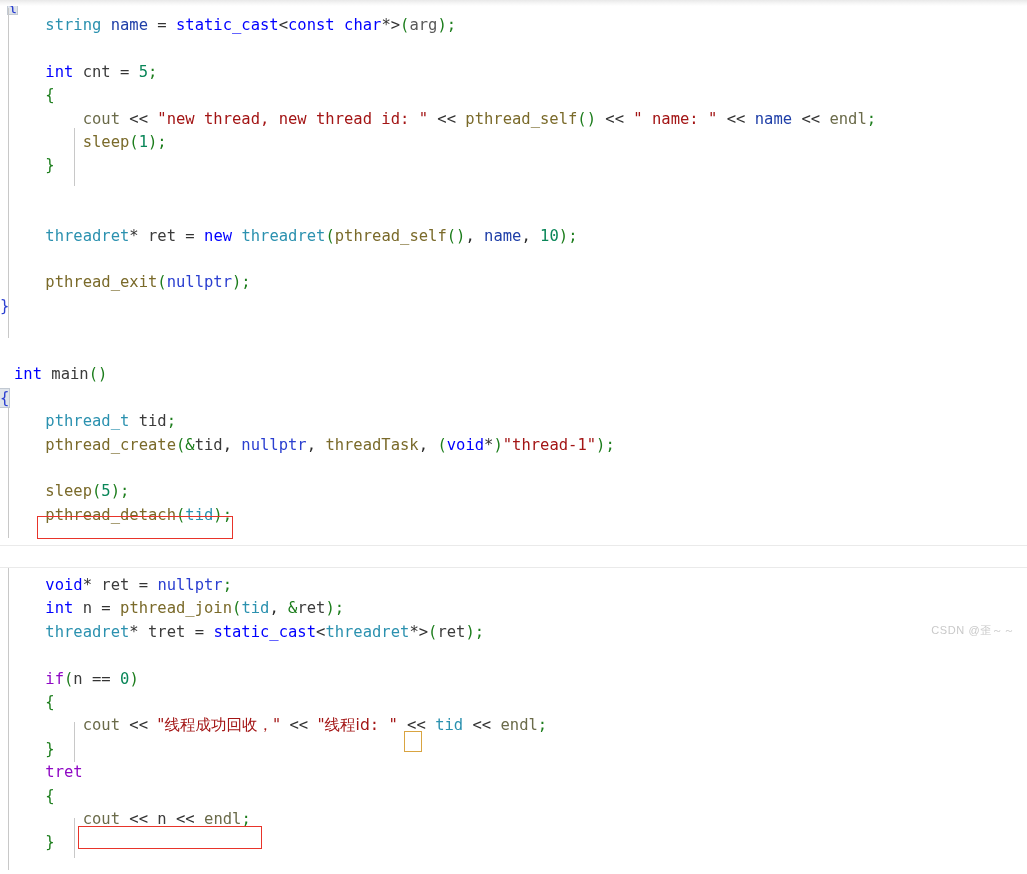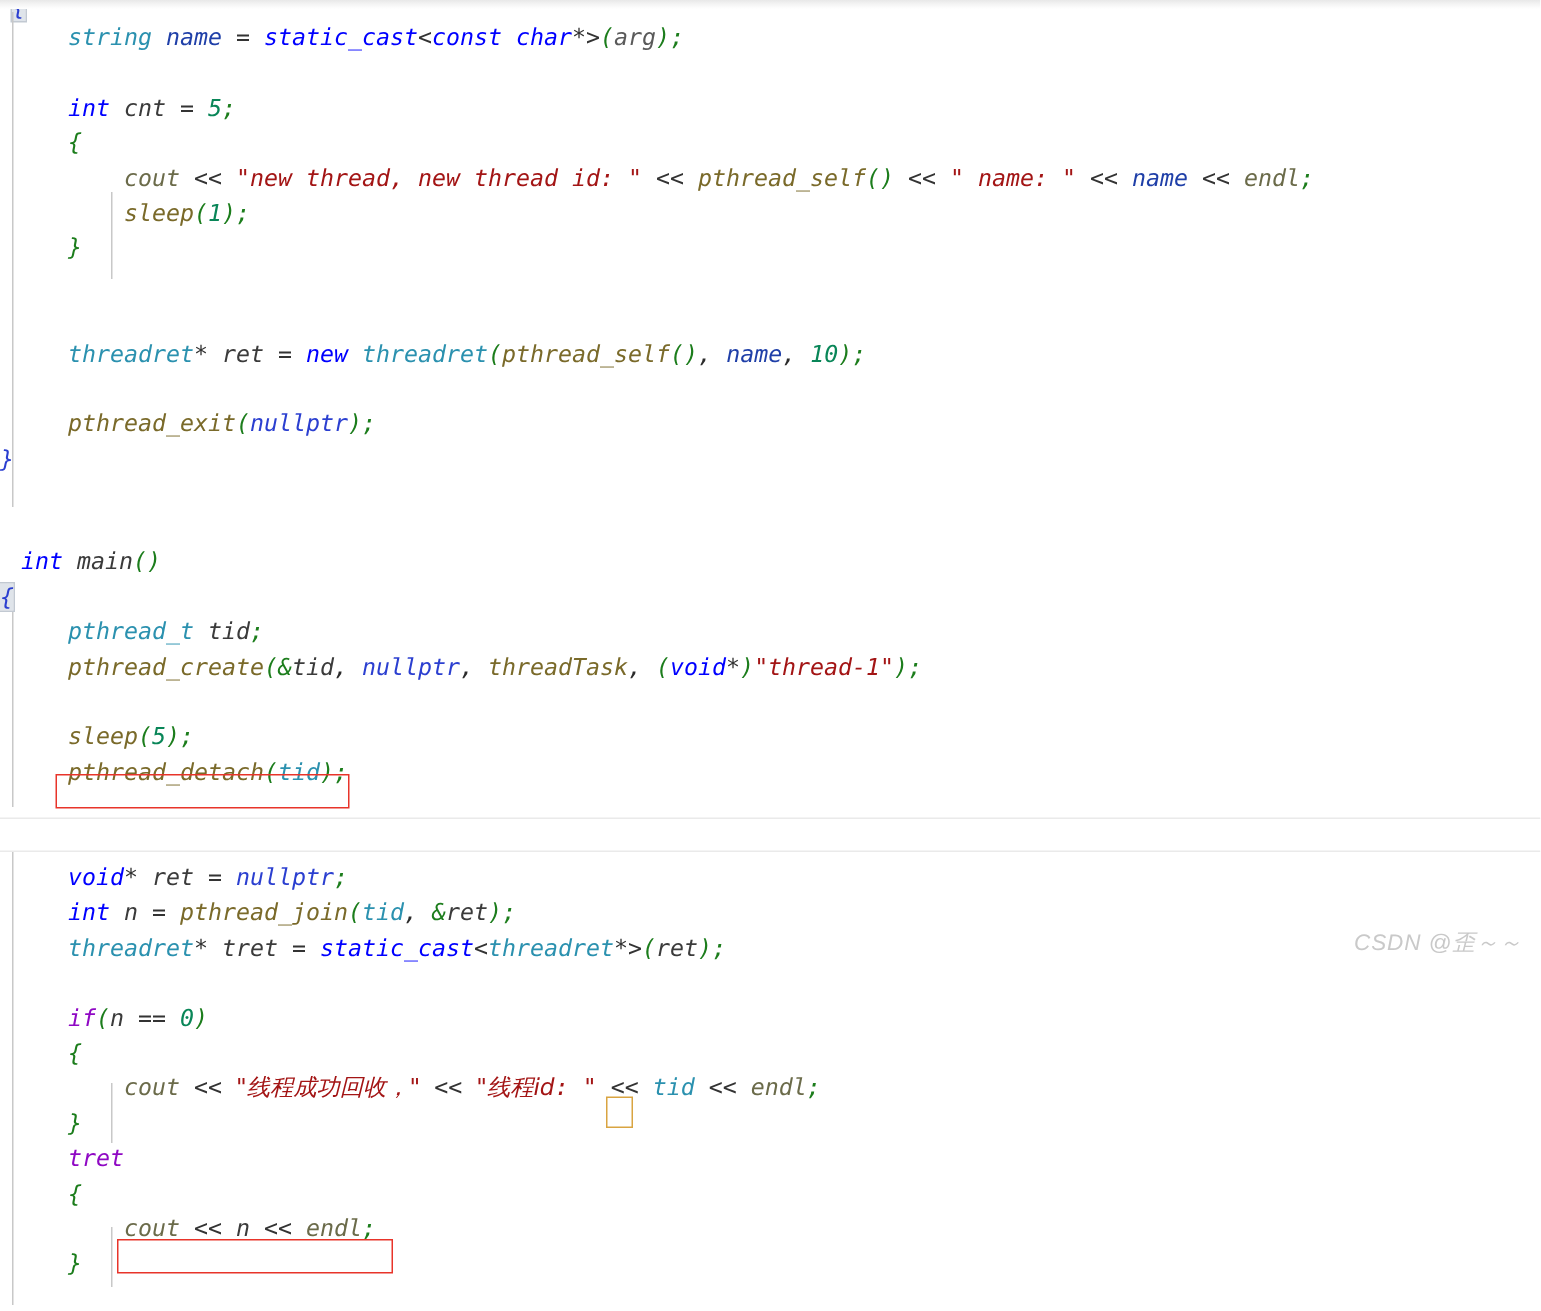--- a/index.html
+++ b/index.html
@@ -13,21 +13,20 @@
     overflow: hidden;
     font-family: "DejaVu Sans Mono", "Liberation Mono", monospace;
   }
 
   #editor {
     position: relative;
     width: 1027px;
     height: 644px;
     background: #ffffff;
     box-sizing: border-box;
-    font-style: italic;
   }
 
   
   .top-shadow {
     position: absolute;
     left: 0; top: 0;
     width: 1027px; height: 6px;
     background: linear-gradient(to bottom, #e8e8e8 0%, #f4f4f4 45%, #ffffff 100%);
     pointer-events: none;
     z-index: 5;
@@ -104,21 +103,21 @@
     height: 1px;
     background: #eaeaea;
     z-index: 2;
   }
 
   .watermark {
     position: absolute;
     right: 12px;
     bottom: 6px;
     font-family: "Liberation Sans", sans-serif;
-    font-size: 15px;
+    font-size: 11px;
     color: #c9c9c9;
     letter-spacing: 0.6px;
     z-index: 6;
     white-space: pre;
   }
 </style>
 </head>
 <body>
 
 <div id="editor">

